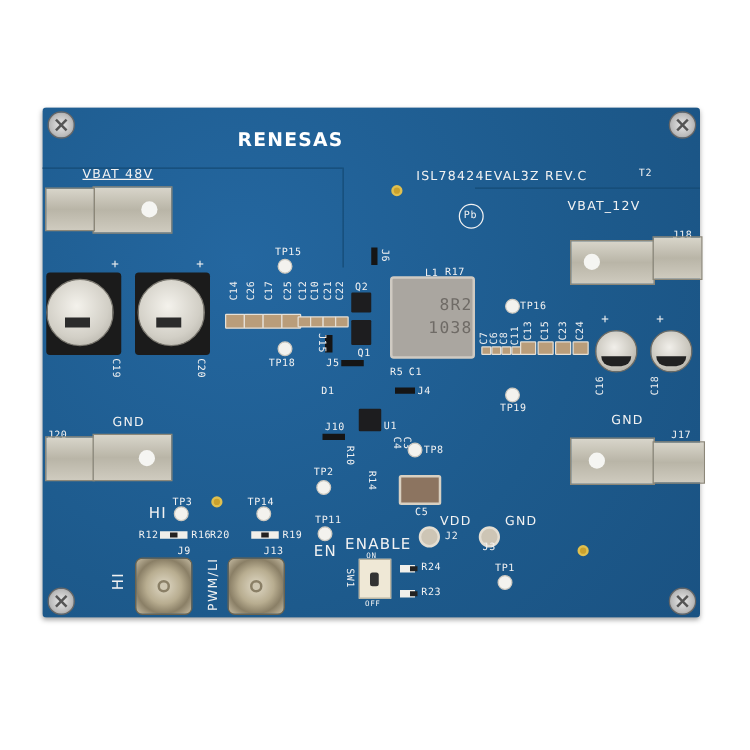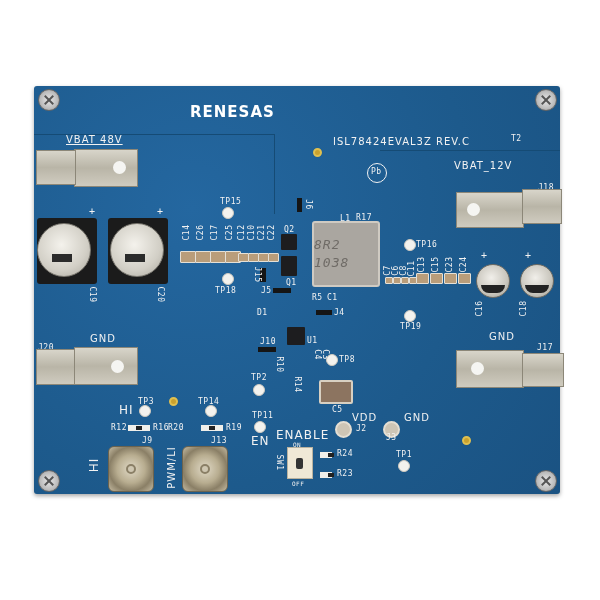--- a/index.html
+++ b/index.html
@@ -19,21 +19,21 @@
   .cap-big{position:absolute;width:52px;height:52px;border-radius:50%;background:radial-gradient(circle at 45% 40%,#f4f2ec 0%,#d2cfc6 60%,#a8a59c 100%);border:1px solid #7a776f;}
   .cap-big .mark{position:absolute;left:14px;top:30px;width:20px;height:8px;background:#2b2b2b;}
   .cap-base{position:absolute;background:#1b1b1b;border-radius:3px;}
   .cap-sm{position:absolute;width:32px;height:32px;border-radius:50%;background:radial-gradient(circle at 45% 40%,#f1efea 0%,#c9c6bd 60%,#9c998f 100%);border:1px solid #6f6c64;}
   .cap-sm .mark{position:absolute;left:4px;top:20px;width:24px;height:8px;background:#222;border-radius:0 0 12px 12px;}
   .mlcc{position:absolute;width:14px;height:10px;background:#b99d7a;border:1px solid #e5e0d6;border-radius:1px;}
   .mlcc.s{width:9px;height:7px;}
   .tp{position:absolute;width:10px;height:10px;border-radius:50%;background:#f3f2ee;border:1px solid #cfcac0;}
   .via-gold{position:absolute;width:9px;height:9px;border-radius:50%;background:#c9a12e;border:2px solid #e0c04f;box-sizing:border-box;}
   .inductor{position:absolute;left:312px;top:221px;width:64px;height:62px;background:#aaa6a0;border:2px solid #cfcac2;border-radius:3px;}
-  .inductor .t{position:absolute;left:0;width:100%;text-align:left;color:#6f6b66;font-size:13px;letter-spacing:1px;font-style:italic;}
+  .inductor .t{position:absolute;left:0;width:100%;text-align:right;color:#6f6b66;font-size:13px;letter-spacing:1px;}
   .ic{position:absolute;background:#1d1d1f;border-radius:1px;}
   .jumper{position:absolute;background:#151515;}
   .bnc{position:absolute;width:44px;height:44px;border-radius:6px;background:radial-gradient(circle,#e0d9c6 0%,#b8ad90 45%,#8a7f66 70%,#c6bca3 100%);border:1px solid #6b634f;}
   .bnc::after{content:"";position:absolute;left:17px;top:17px;width:10px;height:10px;border-radius:50%;background:#cfc7b2;border:2px solid #8a7f66;box-sizing:border-box;}
   .pad-round{position:absolute;width:17px;height:17px;border-radius:50%;background:#cdc5b5;border:2px solid #e4ded2;box-sizing:border-box;}
   .switch{position:absolute;left:287px;top:447px;width:24px;height:30px;background:#efe8d6;border:1px solid #b9b29f;}
   .switch .knob{position:absolute;left:8px;top:10px;width:7px;height:11px;background:#333;border-radius:2px;}
   .trace{position:absolute;border-color:#154b75;border-style:solid;}
   .resistor{position:absolute;width:22px;height:6px;background:#f0efea;}
   .resistor::before{content:"";position:absolute;left:8px;top:1px;width:6px;height:4px;background:#222;}

